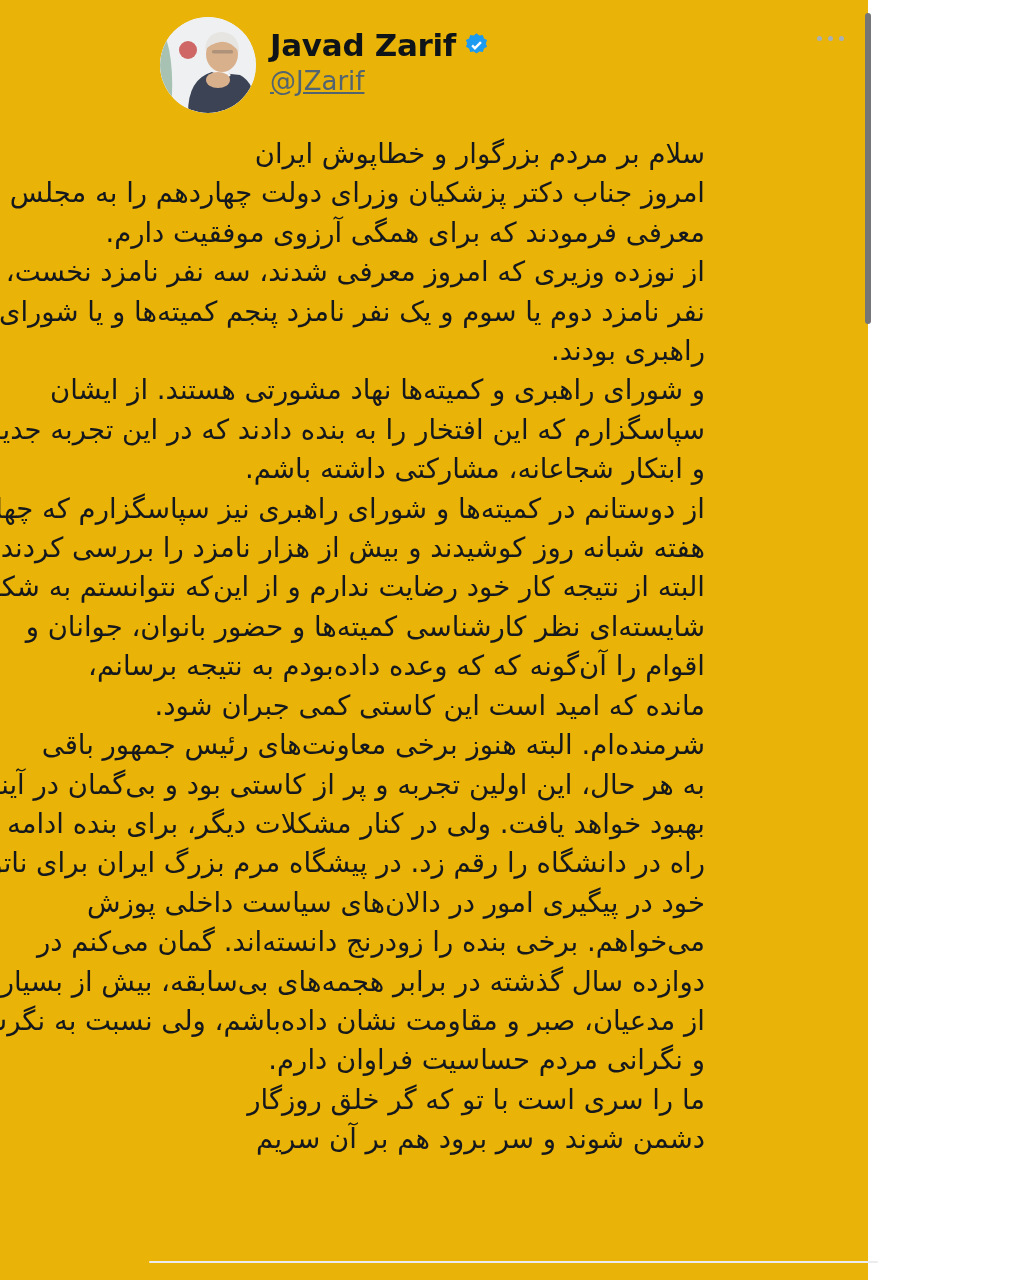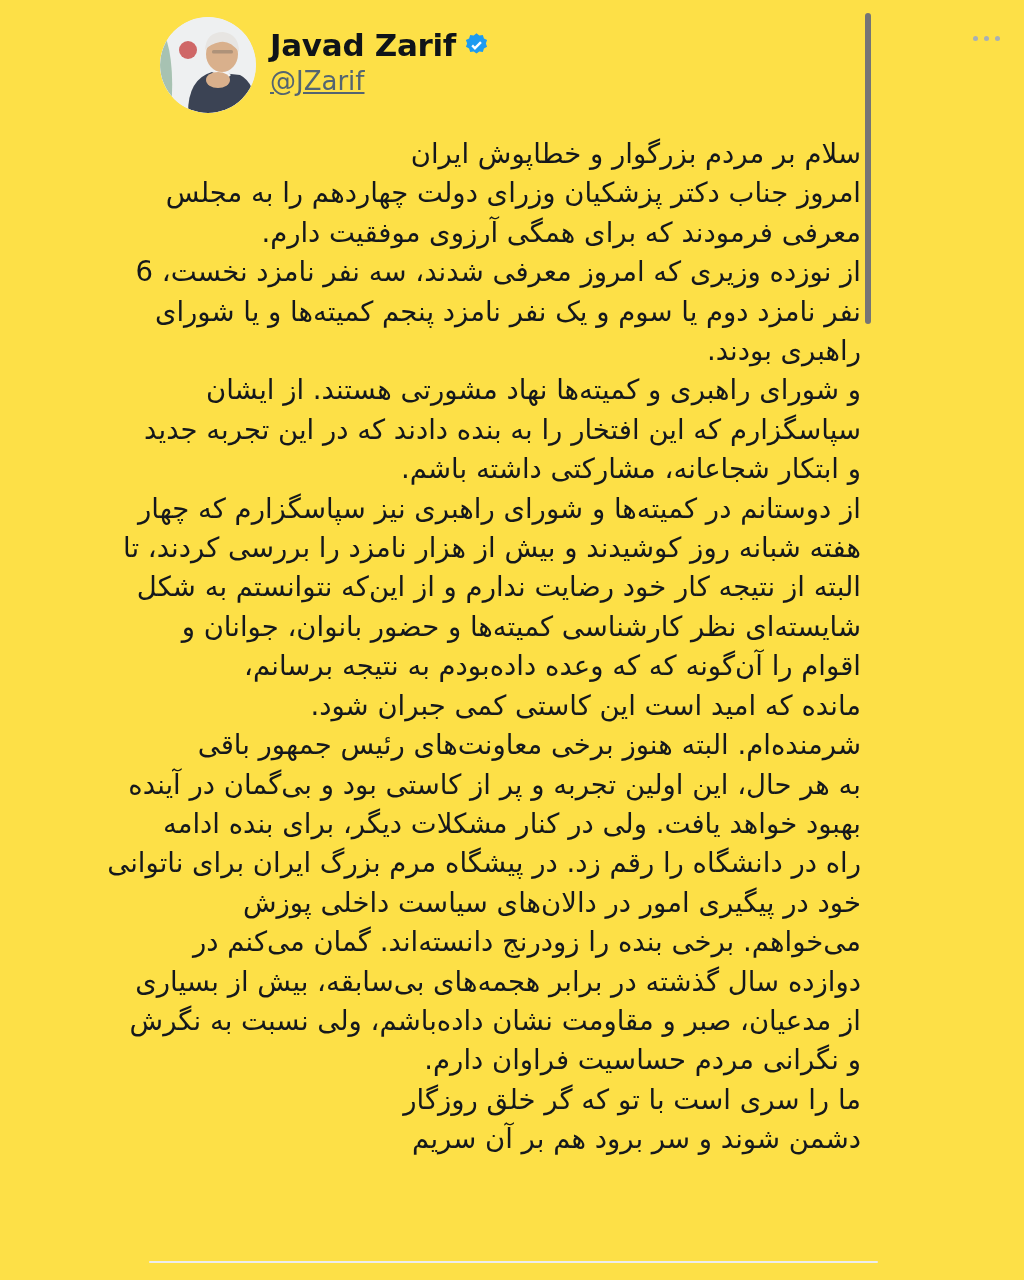--- a/index.html
+++ b/index.html
@@ -6,23 +6,23 @@
     margin: 0;
     padding: 0;
     background: #ffffff;
     width: 1024px;
     height: 1280px;
     overflow: hidden;
     font-family: "DejaVu Sans", "Liberation Sans", sans-serif;
   }
   .page {
     position: relative;
-    width: 1024px;
+    width: 868px;
     height: 1280px;
-    background: #fde047;
+    background: #eab308;
   }
   
   .tweet-header {
     position: absolute;
     top: 17px;
     left: 160px;
     width: 718px;
     display: flex;
     align-items: flex-start;
   }

